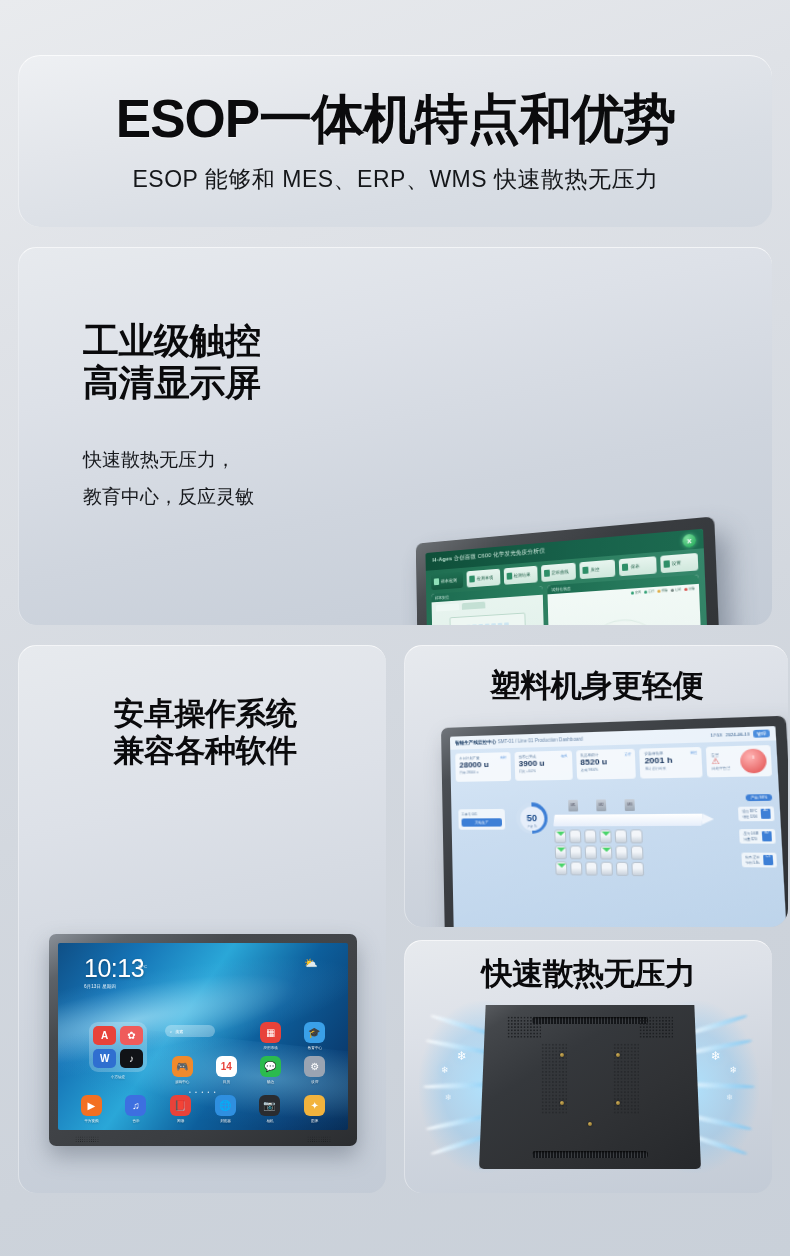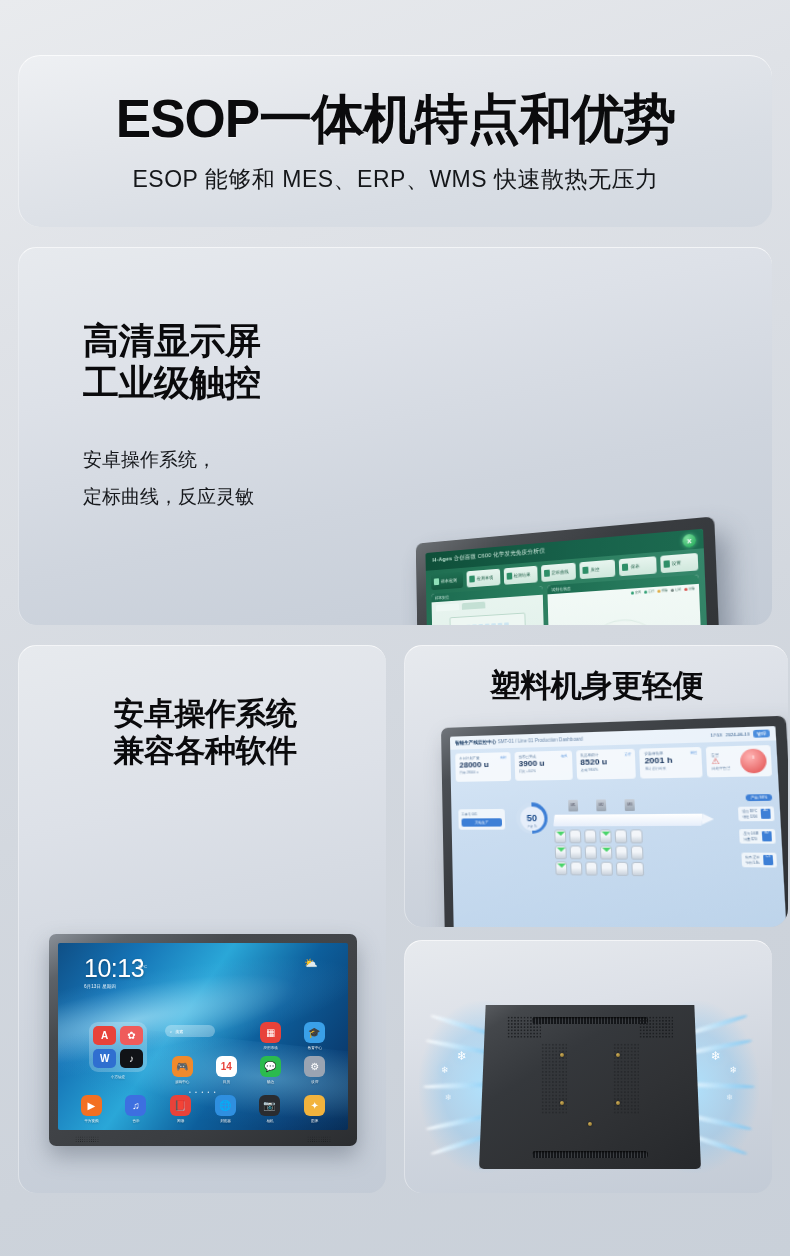--- a/index.html
+++ b/index.html
@@ -250,26 +250,26 @@
 </head>
 <body>
 
 <div class="header-card">
   <div class="main-title">ESOP一体机特点和优势</div>
   <div class="sub-title">ESOP 能够和 MES、ERP、WMS 快速散热无压力</div>
 </div>
 
 <div class="card card-a">
   <div class="a-text">
+    <div class="head-lg">工业级触控</div>
     <div class="head-lg">高清显示屏</div>
-    <div class="head-lg">工业级触控</div>
   </div>
   <div class="a-body">
-    <div class="body-tx">安卓操作系统，</div>
-    <div class="body-tx">定标曲线，反应灵敏</div>
+    <div class="body-tx">快速散热无压力，</div>
+    <div class="body-tx">教育中心，反应灵敏</div>
   </div>
 
   <div class="mon-a">
     <div class="mon-body">
       <div class="mon-screen">
         <div class="hmi">
 
           <div class="hmi-head">
             <div class="hmi-logo">
               <b>H-Ages</b>
@@ -571,20 +571,21 @@
           <div class="tx"><span>状态 正常</span><br><span>节拍 5.8s</span></div>
           <div class="sq">C3</div>
         </div>
 
       </div>
     </div>
   </div>
 </div>
 
 <div class="card card-d">
+  <div class="d-text head-md">快速散热无压力</div>
 
   <div class="rear-wrap">
     <div class="rear-glow-l"></div>
     <div class="rear-glow-r"></div>
 
     <div class="flow" style="left:6px;  top:26px;  width:68px; height:5px; transform:rotate(17deg)"></div>
     <div class="flow" style="left:2px;  top:48px;  width:74px; height:5px; transform:rotate(11deg)"></div>
     <div class="flow" style="left:0px;  top:86px;  width:78px; height:5px; transform:rotate(-2deg)"></div>
     <div class="flow" style="left:2px;  top:122px; width:74px; height:5px; transform:rotate(-12deg)"></div>
     <div class="flow" style="left:6px;  top:144px; width:68px; height:5px; transform:rotate(-18deg)"></div>

